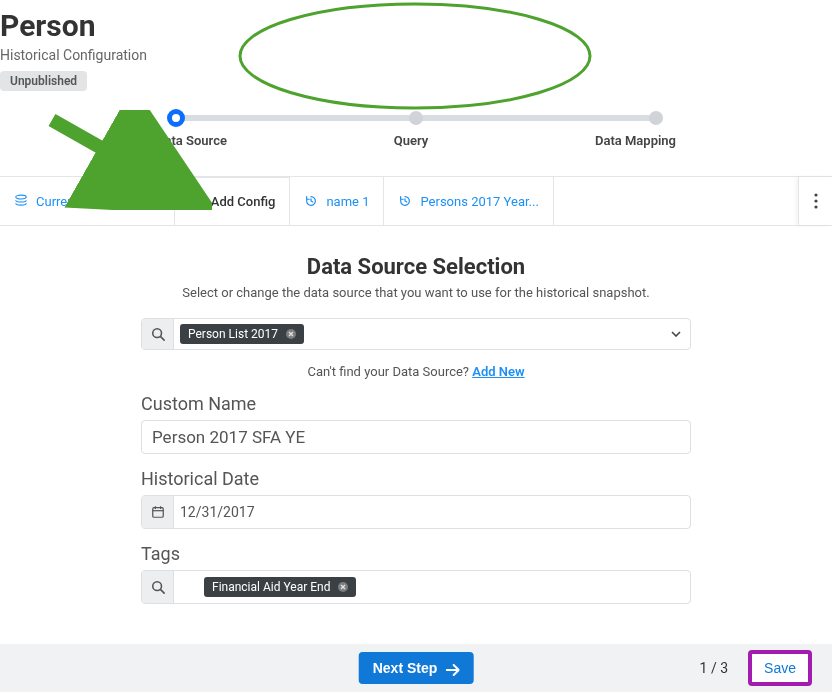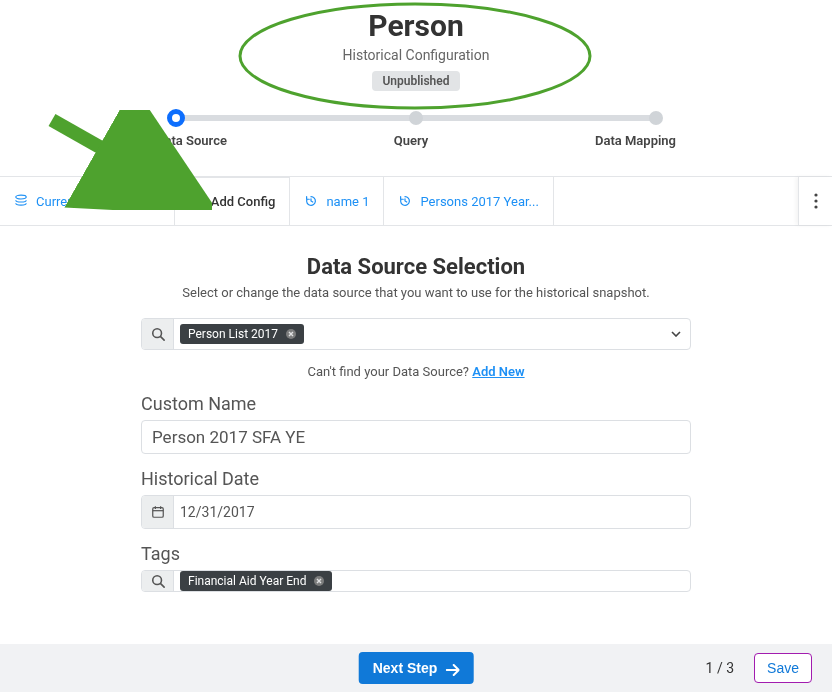--- a/index.html
+++ b/index.html
@@ -10,21 +10,21 @@
     color: #555;
     background: #fff;
     width: 832px;
     height: 692px;
     overflow: hidden;
     position: relative;
   }
 
   
   .header {
-    text-align: center;
+    text-align: left;
     padding: 8px 0 4px;
   }
   .header h1 {
     margin: 0;
     font-size: 30px;
     font-weight: 700;
     color: #333;
   }
   .header .subtitle {
     margin-top: 4px;
@@ -156,21 +156,21 @@
     gap: 20px; padding: 0 20px;
   }
   .btn-primary {
     background:#1079d8; color:#fff; border:none; border-radius:4px;
     padding: 8px 14px; font-size: 14px; font-weight:600; cursor:pointer;
     display:inline-flex; align-items:flex-end; gap:8px;
     position:absolute; left:50%; transform:translateX(-50%);
   }
   .page-ind { font-size:14px; color:#333; }
   .btn-outline {
-    border:1px solid #a21caf; color:#1079d8; background:#fff;
+    border:4px solid #a21caf; color:#1079d8; background:#fff;
     border-radius:4px; padding:6px 12px; font-size:14px; cursor:pointer;
   }
 
   
   .overlay { position:absolute; pointer-events:none; }
 </style>
 </head>
 <body>
 
 <svg class="overlay" style="left:230px; top:0px;" width="370" height="116">
@@ -291,21 +291,21 @@
             <line x1="5" y1="1.5" x2="5" y2="4.5" stroke="#555" stroke-width="1.4"></line>
             <line x1="11" y1="1.5" x2="11" y2="4.5" stroke="#555" stroke-width="1.4"></line>
           </svg>
       </div>
       <div class="ig-body">
         <span style="color:#555;">12/31/2017</span>
       </div>
     </div>
 
     <div class="field-label">Tags</div>
-    <div class="input-group" style="height:22px;">
+    <div class="input-group" style="height:34px;gap:24px;">
       <div class="ig-addon">
         <svg width="14" height="14" viewBox="0 0 16 16">
             <circle cx="7" cy="7" r="5" fill="none" stroke="#555" stroke-width="1.8"></circle>
             <line x1="11" y1="11" x2="15" y2="15" stroke="#555" stroke-width="1.8" stroke-linecap="round"></line>
           </svg>
       </div>
       <div class="ig-body">
         <span class="chip">
           <span>Financial Aid Year End</span>
           <svg class="x" width="10" height="10" viewBox="0 0 10 10">

